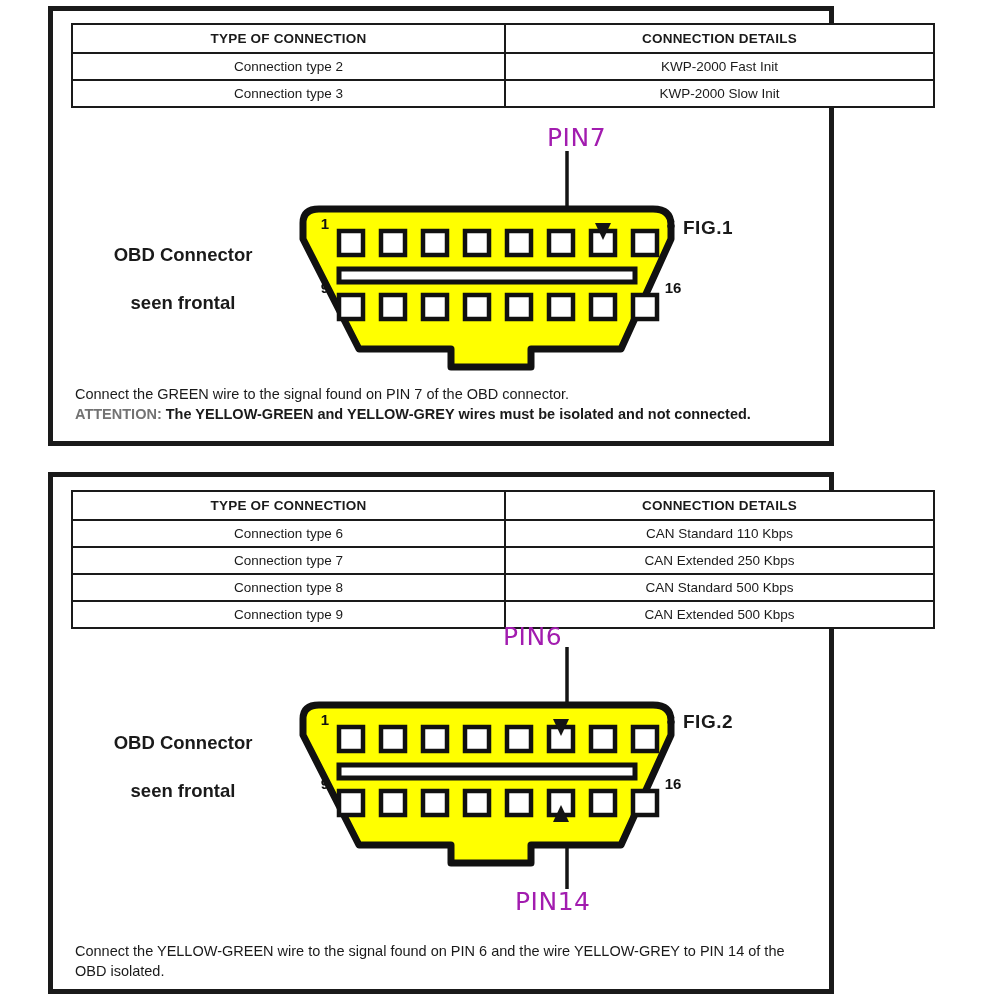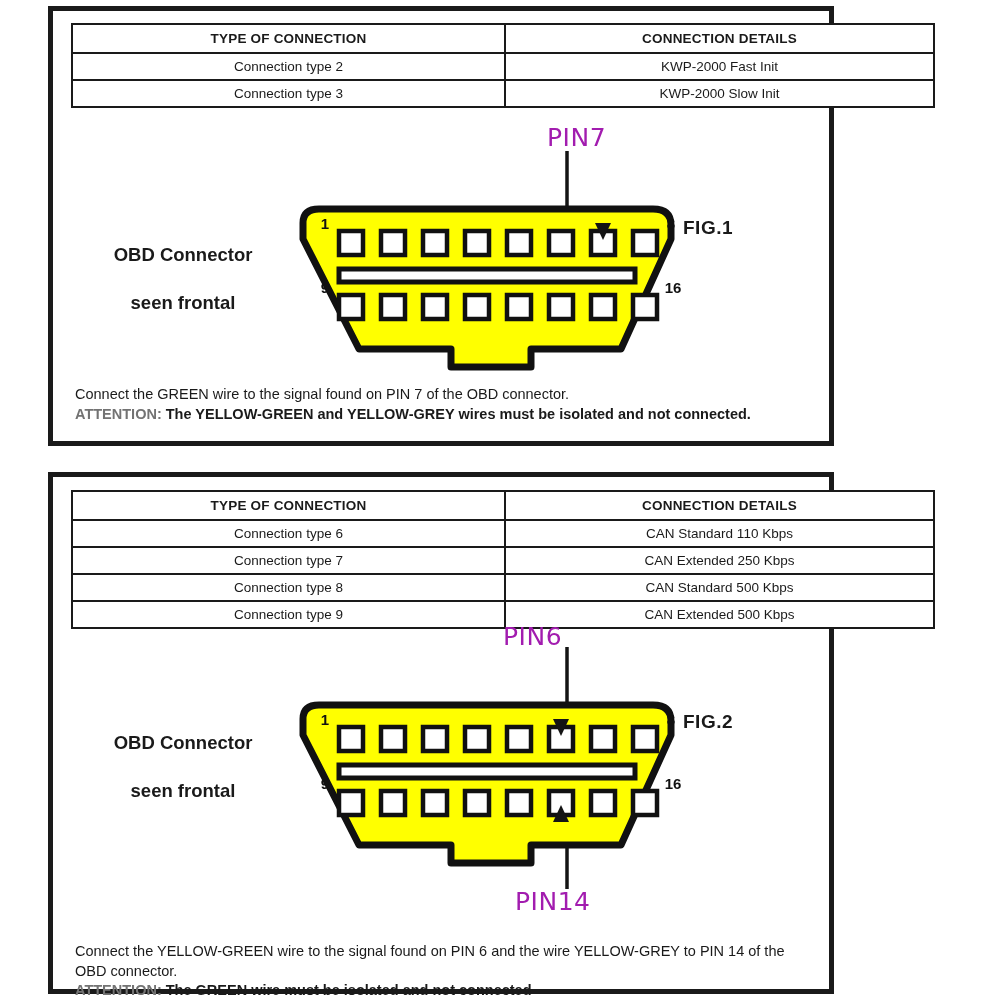--- a/index.html
+++ b/index.html
@@ -290,20 +290,16 @@
       <text id="f2-n1" x="44" y="90" font-family="Liberation Sans, sans-serif" font-size="15" font-weight="bold" fill="#111" text-anchor="middle">1</text>
       <text id="f2-n8" x="390" y="90" font-family="Liberation Sans, sans-serif" font-size="15" font-weight="bold" fill="#111" text-anchor="middle">8</text>
       <text id="f2-n9" x="44" y="154" font-family="Liberation Sans, sans-serif" font-size="15" font-weight="bold" fill="#111" text-anchor="middle">9</text>
       <text id="f2-n16" x="392" y="154" font-family="Liberation Sans, sans-serif" font-size="15" font-weight="bold" fill="#111" text-anchor="middle">16</text>
     </svg>
 
   </div>
 
   <div class="note" style="top:443px;margin-top:22px;">
     <span class="note-line">Connect the YELLOW-GREEN wire to the signal found on PIN 6 and the wire YELLOW-GREY to PIN 14 of the</span>
-    <span class="note-line">OBD connector.</span>
-    <span class="note-line">
-      <span class="attention">ATTENTION:</span>
-      <span class="attn-text">The GREEN wire must be isolated and not connected</span>
-    </span>
+    <span class="note-line">OBD isolated.</span>
   </div>
 
 </div>
 
 </body></html>

